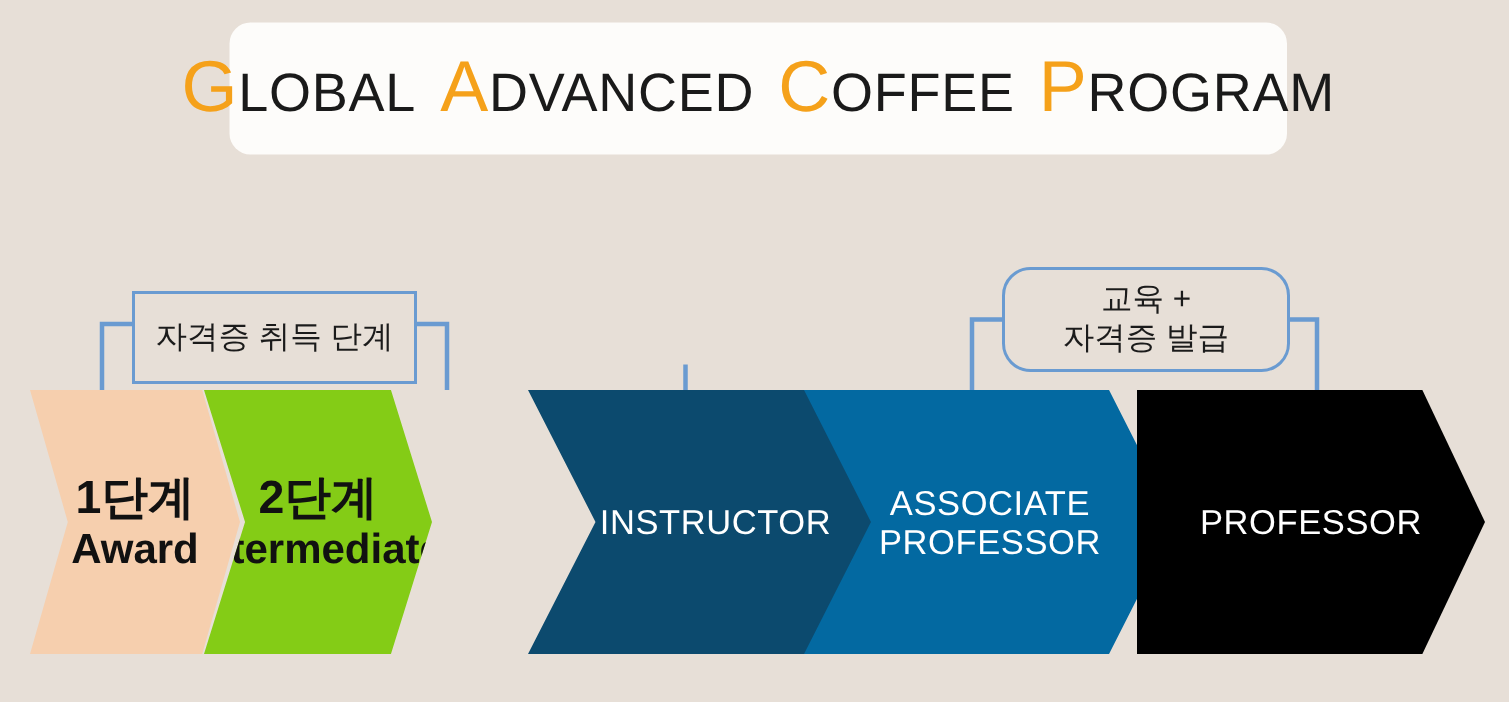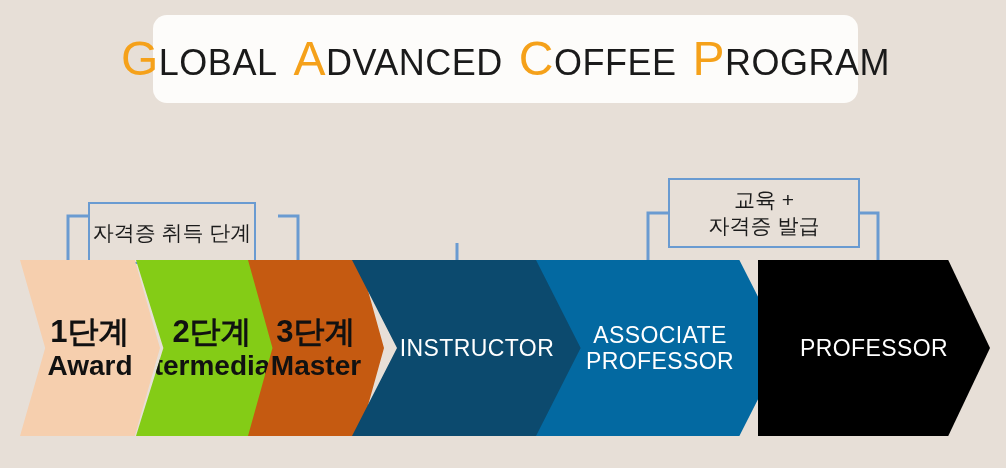--- a/index.html
+++ b/index.html
@@ -60,23 +60,23 @@
     border: 2px solid #6a9bd1;
     background: #e7dfd7;
     display: flex;
     align-items: center;
     justify-content: center;
     text-align: center;
     color: #1b1b1b;
     font-size: 21px;
     line-height: 1.25;
   }
-  #label-cert   { left: 88px;  top: 202px; width: 168px; height: 62px; }
+  #label-cert   { left: 88px;  top: 194px; width: 190px; height: 62px; }
   #label-edu    { left: 360px; top: 182px; width: 192px; height: 61px; }
-  #label-eduiss { left: 668px; top: 178px; width: 192px; height: 70px; }
+  #label-eduiss { left: 668px; top: 178px; width: 192px; height: 70px; border-radius: 19px; }
 
   
   #connectors {
     position: absolute;
     left: 0; top: 0;
     width: 1006px;
     height: 468px;
     pointer-events: none;
   }
 
@@ -177,26 +177,20 @@
     </div>
   </div>
 
   <div class="arrow chev" id="arrow-2">
     <div class="arrow-label stage-label">
       <span class="ko">2단계</span>
       <span class="en">Intermediate</span>
     </div>
   </div>
 
-  <div class="arrow chev" id="arrow-3">
-    <div class="arrow-label stage-label">
-      <span class="ko">3단계</span>
-      <span class="en">Master</span>
-    </div>
-  </div>
 
   <div class="arrow chev" id="arrow-4">
     <div class="arrow-label rank-label">
       <div>INSTRUCTOR</div>
     </div>
   </div>
 
   <div class="arrow chev" id="arrow-5">
     <div class="arrow-label rank-label">
       <div>ASSOCIATE</div>

